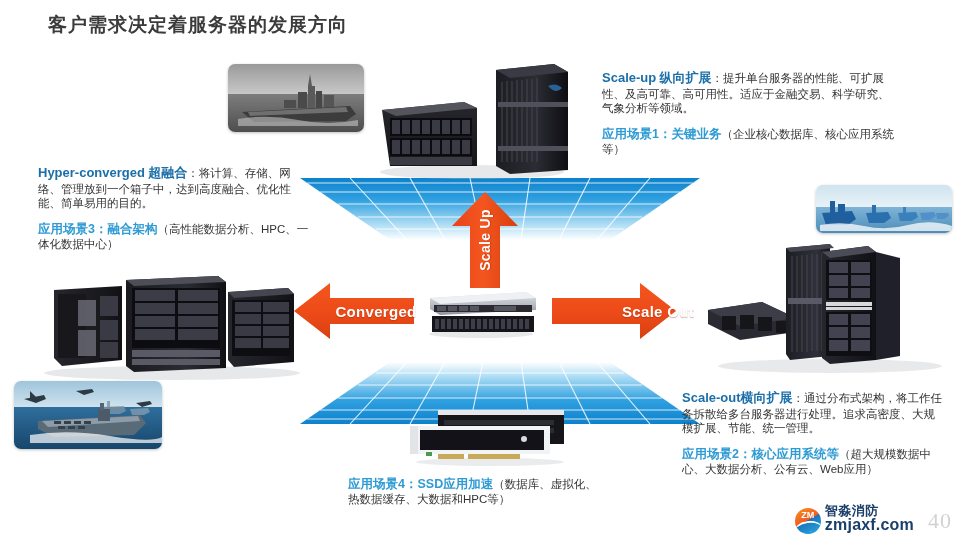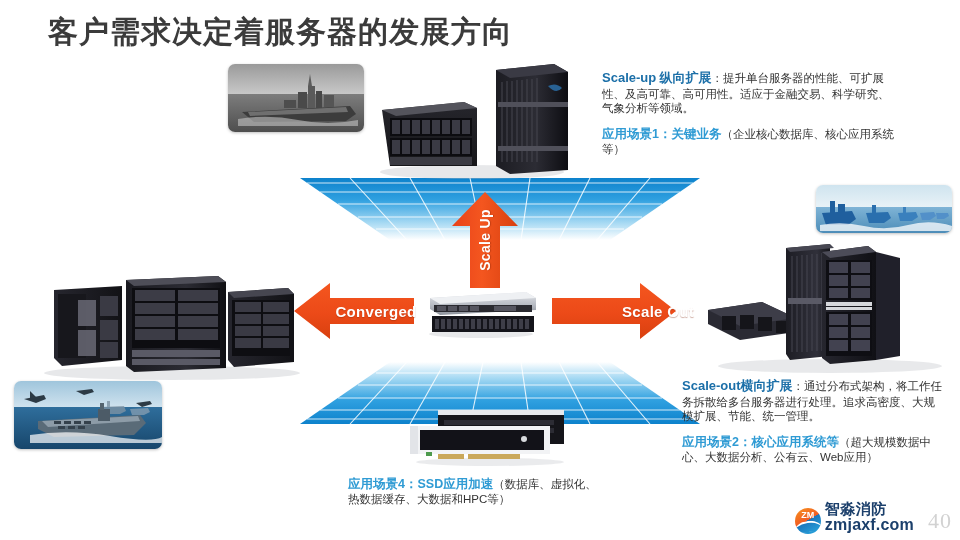--- a/index.html
+++ b/index.html
@@ -1,34 +1,34 @@
 <!DOCTYPE html>
 <html><head>
 <meta charset="utf-8">
 <style>
   html,body{margin:0;padding:0;background:#fff;}
   body{width:960px;height:540px;overflow:hidden;position:relative;
        font-family:"Liberation Sans","DejaVu Sans",sans-serif;}
   #slide{position:absolute;left:0;top:0;width:960px;height:540px;background:#ffffff;overflow:hidden;}
 
   
-  #title{position:absolute;left:48px;top:12px;font-size:30px;font-weight:bold;color:#3b3b3b;
+  #title{position:absolute;left:48px;top:12px;font-size:19px;font-weight:bold;color:#3b3b3b;
          letter-spacing:1px;white-space:nowrap;
          font-family:"DejaVu Sans","Liberation Sans",sans-serif;}
 
   
   .txtblock{position:absolute;line-height:1.28;color:#2f2f2f;font-size:11.5px;}
   .txtblock .hd{font-weight:bold;color:#1b6fa8;font-size:13px;}
   .txtblock .scen{font-weight:bold;color:#2f9bd4;font-size:12.5px;text-align:center;}
   .txtblock .norm{color:#333;font-size:11.5px;font-weight:normal;}
   .txtblock p{margin:10px;}
 
   #tb-scaleup{left:592px;top:60px;width:318px;}
   #tb-hyper{left:28px;top:155px;width:292px;}
-  #tb-scaleout{left:672px;top:368px;width:282px;}
+  #tb-scaleout{left:672px;top:380px;width:282px;}
   #tb-ssd{left:338px;top:466px;width:272px;}
 
   
   .plane{position:absolute;}
 
   #plane-top{left:300px;top:178px;width:400px;height:62px;}
   #plane-bot{left:300px;top:362px;width:400px;height:62px;}
 
   
   .arrow{position:absolute;color:#fff;font-weight:bold;}
@@ -61,22 +61,22 @@
   #pagenum{position:absolute;right:8px;bottom:6px;font-size:22px;color:#d2d2d2;
            font-family:"Liberation Serif","DejaVu Serif",serif;letter-spacing:1px;}
   #watermark{position:absolute;right:46px;bottom:6px;display:flex;align-items:flex-end;gap:4px;}
   #wm-badge{width:26px;height:26px;border-radius:50%;position:relative;overflow:hidden;
             background:linear-gradient(150deg,#f7941e 0%,#f15a22 48%,#1b75bb 48%,#29abe2 100%);}
   #wm-badge .zm{position:absolute;left:0;top:2px;width:100%;text-align:center;
                 font-size:9px;font-weight:bold;color:#fff;font-family:"Liberation Sans",sans-serif;}
   #wm-badge .wave{position:absolute;left:-2px;bottom:2px;width:30px;height:9px;
                   border-top:2px solid #fff;border-radius:50%/100% 100% 0 0;transform:rotate(-8deg);}
   #wm-text{line-height:1.05;}
-  #wm-cn{font-size:15px;font-weight:bold;color:#1b3f6b;letter-spacing:.5px;
-         font-family:Liberation Sans, sans-serif;}
+  #wm-cn{font-size:13px;font-weight:bold;color:#1b3f6b;letter-spacing:.5px;
+         font-family:Liberation Serif, serif;}
   #wm-url{font-size:16px;font-weight:bold;color:#1b3f6b;letter-spacing:.2px;}
 </style>
 </head>
 <body>
 
 <div id="slide">
 
   <div id="title">客户需求决定着服务器的发展方向</div>
 
   <div class="plane" id="plane-top">
@@ -227,20 +227,29 @@
   <div class="txtblock" id="tb-scaleup">
     <p>
       <span class="hd">Scale-up</span>
       <span class="hd cn">纵向扩展</span><span class="norm">：提升单台服务器的性能、可扩展性、及高可靠、高可用性。适应于金融交易、科学研究、气象分析等领域。</span>
     </p>
     <p>
       <span class="scen">应用场景1：关键业务</span><span class="norm">（企业核心数据库、核心应用系统等）</span>
     </p>
   </div>
 
+  <div class="txtblock" id="tb-hyper">
+    <p>
+      <span class="hd">Hyper-converged</span>
+      <span class="hd cn">超融合</span><span class="norm">：将计算、存储、网络、管理放到一个箱子中，达到高度融合、优化性能、简单易用的目的。</span>
+    </p>
+    <p>
+      <span class="scen">应用场景3：融合架构</span><span class="norm">（高性能数据分析、HPC、一体化数据中心）</span>
+    </p>
+  </div>
 
   <div class="photo" id="photo-fleet">
     <svg width="136" height="48" viewBox="0 0 136 48">
       <defs>
         <linearGradient id="flSky" x1="0" y1="0" x2="0" y2="1">
           <stop offset="0%" stop-color="#cfe4ef"></stop>
             <stop offset="100%" stop-color="#e8f2f7"></stop>
         </linearGradient>
         <linearGradient id="flSea" x1="0" y1="0" x2="0" y2="1">
           <stop offset="0%" stop-color="#7fb4d6"></stop>

